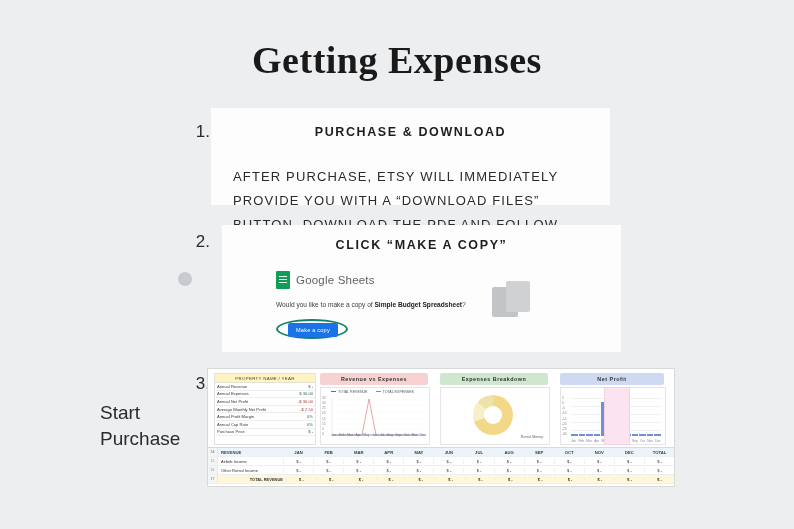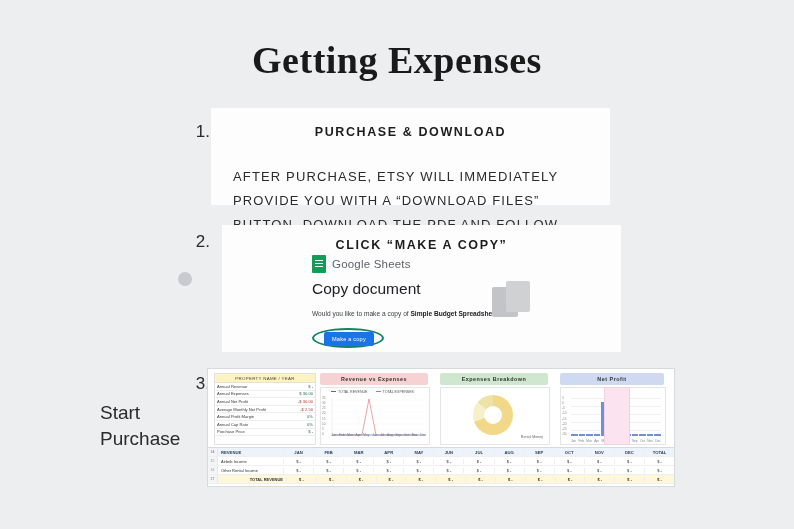--- a/index.html
+++ b/index.html
@@ -86,23 +86,22 @@
     left: 222px;
     top: 225px;
     width: 399px;
     height: 127px;
   }
   #card2 .card-head { margin-top: 13px; }
 
   .gs-wrap {
     position: absolute;
     left: 276px;
-    top: 255px;
+    top: 271px;
     width: 200px;
-    margin-left: 36px;
   }
   .gs-brand {
     display: flex;
     align-items: center;
     gap: 6px;
   }
   .gs-logo {
     width: 14px;
     height: 18px;
     background: #0f9d58;
@@ -429,21 +428,20 @@
 
   <div class="card" id="card2">
     <div class="card-head">CLICK “MAKE A COPY”</div>
   </div>
 
   <div class="gs-wrap">
     <div class="gs-brand">
       <span class="gs-logo"></span>
       <span class="gs-brand-text">Google Sheets</span>
     </div>
-    <div class="gs-title">Copy document</div>
     <div class="gs-question">
       <span>Would you like to make a copy of </span><b>Simple Budget Spreadsheet</b><span>?</span>
     </div>
     <div class="gs-btn-zone">
       <div class="gs-oval"></div>
       <button class="gs-btn">Make a copy</button>
     </div>
   </div>
 
   <div class="doc-stack">

